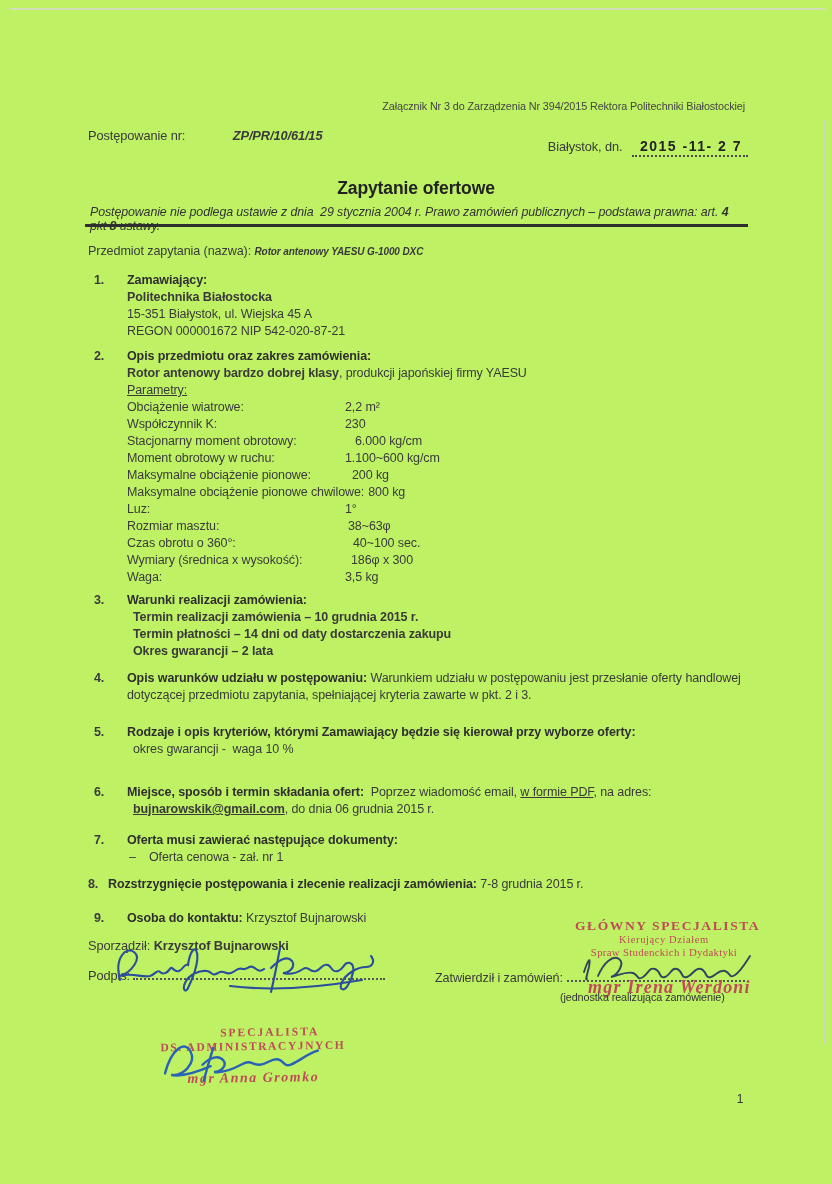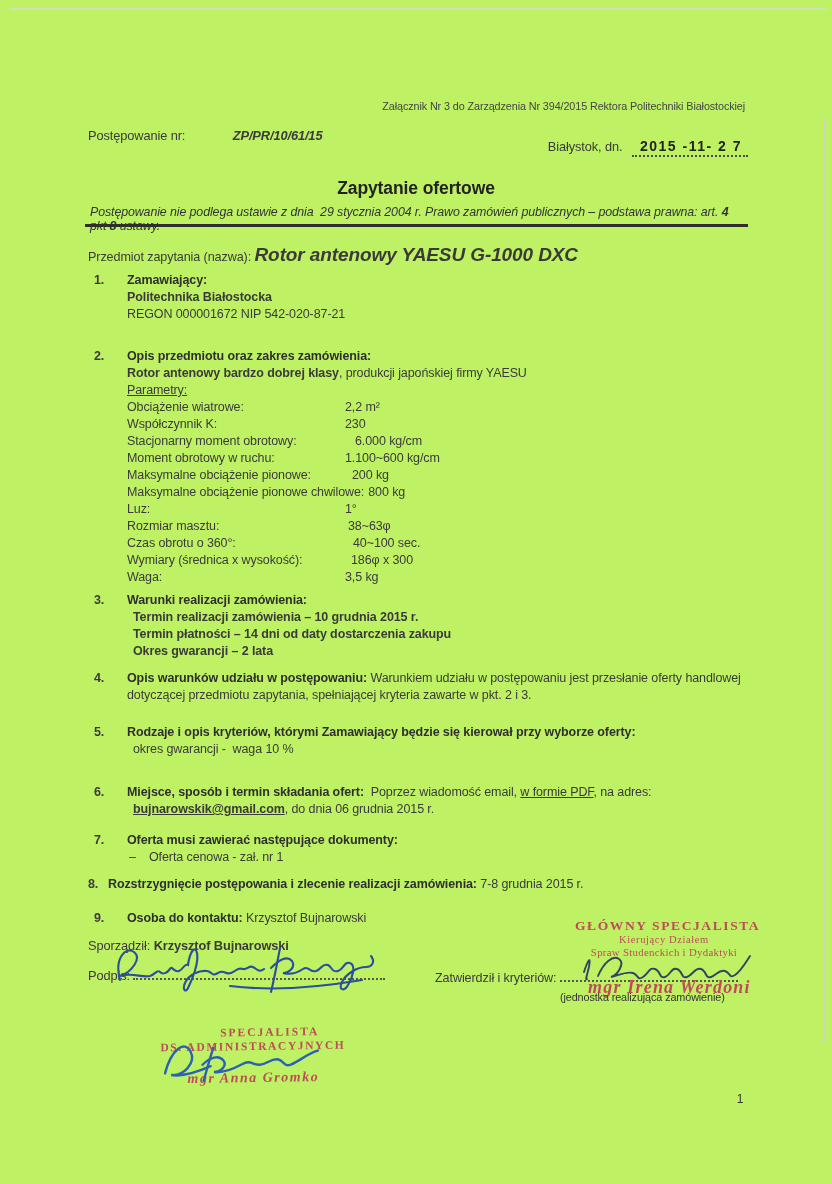--- a/index.html
+++ b/index.html
@@ -17,21 +17,21 @@
   .attach{left:0;top:100px;width:745px;text-align:right;font-size:10.8px;color:#444;}
   .proc{left:88px;top:128px;font-size:12.8px;}
   .proc-num{font-weight:bold;font-style:italic;margin-left:44px;}
   .date-row{left:0;top:138px;width:748px;text-align:right;font-size:12.8px;}
   .date-box{display:inline-block;border-bottom:2px dotted #4a4a4a;padding:0 6px 1px 8px;margin-left:6px;}
   .date-stamp{font-weight:bold;font-size:14px;letter-spacing:1.5px;color:#222;}
   .doc-title{left:0;top:178px;width:832px;text-align:center;font-size:17.5px;font-weight:bold;color:#222;}
   .legal{left:90px;top:205px;width:656px;font-size:12.4px;font-style:italic;color:#333;}
   .rule{left:85px;top:224px;width:663px;height:3px;background:#2e2e2e;}
   .subject{left:88px;top:244px;font-size:12.6px;}
-  .subject-val{font-weight:bold;font-style:italic;font-size:19px;}
+  .subject-val{font-weight:bold;font-style:italic;font-size:10px;}
   .sec{position:absolute;left:88px;width:660px;line-height:17px;}
   .sec .no{position:absolute;left:6px;top:0;font-weight:bold;}
   .sec-body{margin-left:39px;}
   .sec-title{font-weight:bold;color:#2f2f2f;}
   .ind6{padding-left:6px;}
   .params{margin-top:0;}
   .prow{white-space:nowrap;}
   .plabel{display:inline-block;min-width:218px;}
   .dash-item{padding-left:2px;}
   .dash-item .dash{display:inline-block;width:20px;}
@@ -80,20 +80,21 @@
 
   <div class="abs subject">
     <span>Przedmiot zapytania (nazwa): </span><span class="subject-val">Rotor antenowy YAESU G-1000 DXC</span>
   </div>
 
   <div class="sec" style="top:272px;">
     <span class="no">1.</span>
     <div class="sec-body">
       <div class="sec-title">Zamawiający:</div>
       <div class="b">Politechnika Białostocka</div>
+      <div>15-351 Białystok, ul. Wiejska 45 A</div>
       <div>REGON 000001672 NIP 542-020-87-21</div>
     </div>
   </div>
 
   <div class="sec" style="top:348px;">
     <span class="no">2.</span>
     <div class="sec-body">
       <div class="sec-title">Opis przedmiotu oraz zakres zamówienia:</div>
       <div><span class="b">Rotor antenowy bardzo dobrej klasy</span><span>, produkcji japońskiej firmy YAESU</span></div>
       <div class="u">Parametry:</div>
@@ -184,21 +185,21 @@
   <svg class="sig-svg" style="left:110px;top:938px;" width="270" height="58" viewBox="0 0 270 58">
     <g fill="none" stroke="#2a4e9e" stroke-width="2.1" stroke-linecap="round">
       <path d="M10,42 C4,20 16,8 24,14 C32,20 22,34 10,38 C22,34 32,40 40,38 C46,36 47,31 50,34 C53,37 57,35 60,31 C62,27 64,35 69,33 C74,31 74,25 78,27 C80,13 85,7 87,15 C89,25 82,42 78,50 C76,55 72,52 75,45 C79,36 90,32 97,33 C103,34 101,39 108,35 C114,31 115,37 121,35 C127,33 127,29 133,31 C137,32 139,27 143,29 C147,31 149,35 154,31"></path>
       <path d="M170,10 C167,26 164,42 161,54"></path>
       <path d="M161,30 C169,22 177,17 182,23 C186,29 179,35 173,35 C180,37 187,35 193,31 C199,27 199,35 206,33 C212,31 212,25 218,27 C222,29 222,35 228,33 C234,31 234,23 240,25 C246,27 243,39 238,47 C234,54 228,52 232,44 C236,36 247,29 256,29 C263,29 265,23 261,18"></path>
       <path d="M120,48 C160,53 205,50 252,42"></path>
     </g>
   </svg>
 
   <div class="abs approve-label">
-    <span>Zatwierdził i kryteriów:</span><span class="approve-dots"></span>
+    <span>Zatwierdził i zamówień:</span><span class="approve-dots"></span>
   </div>
   <div class="abs approve-name stamp-red">mgr Irena Werdoni</div>
   <div class="abs approve-sub">(jednostka realizująca zamówienie)</div>
   <svg class="sig-svg" style="left:572px;top:942px;" width="190" height="46" viewBox="0 0 190 46">
     <g fill="none" stroke="#33455e" stroke-width="1.9" stroke-linecap="round">
       <path d="M12,30 C16,18 19,13 17,25 C15,33 13,39 15,37"></path>
       <path d="M26,34 C32,20 41,13 47,17 C53,21 46,33 39,35 C47,33 55,29 61,31 C67,33 65,39 71,35 C77,31 77,25 83,27 C89,29 87,37 93,35 C99,33 99,25 105,27 C111,29 109,37 115,35 C121,33 123,25 129,27 C135,29 133,37 139,35 C145,33 147,27 153,29 C159,31 157,37 163,33 C169,29 174,20 178,14"></path>
     </g>
   </svg>
 

